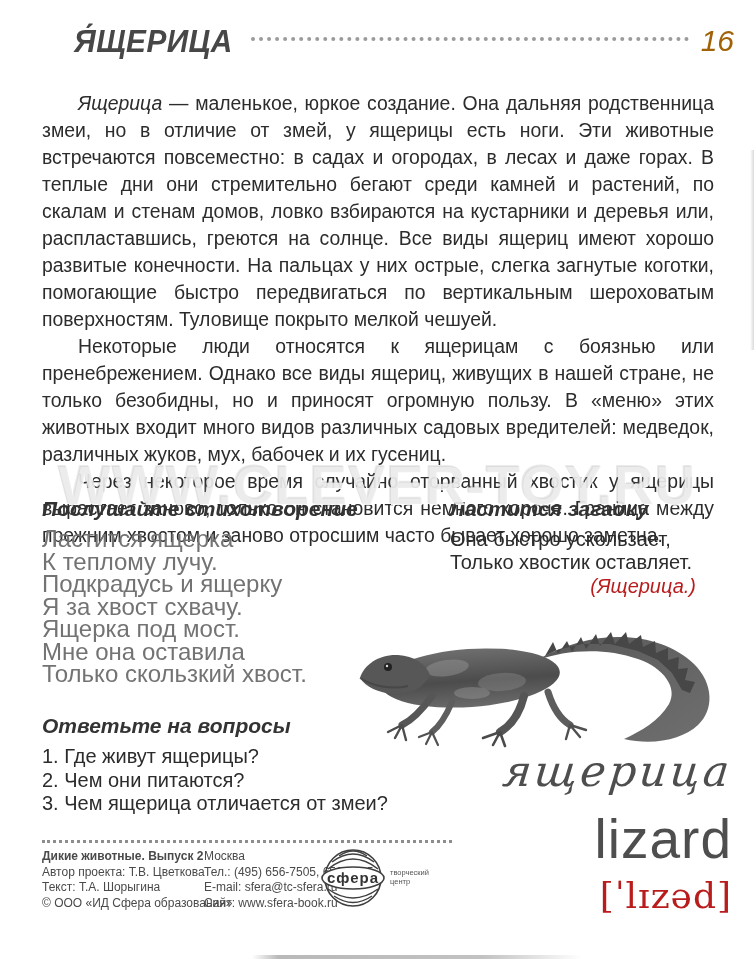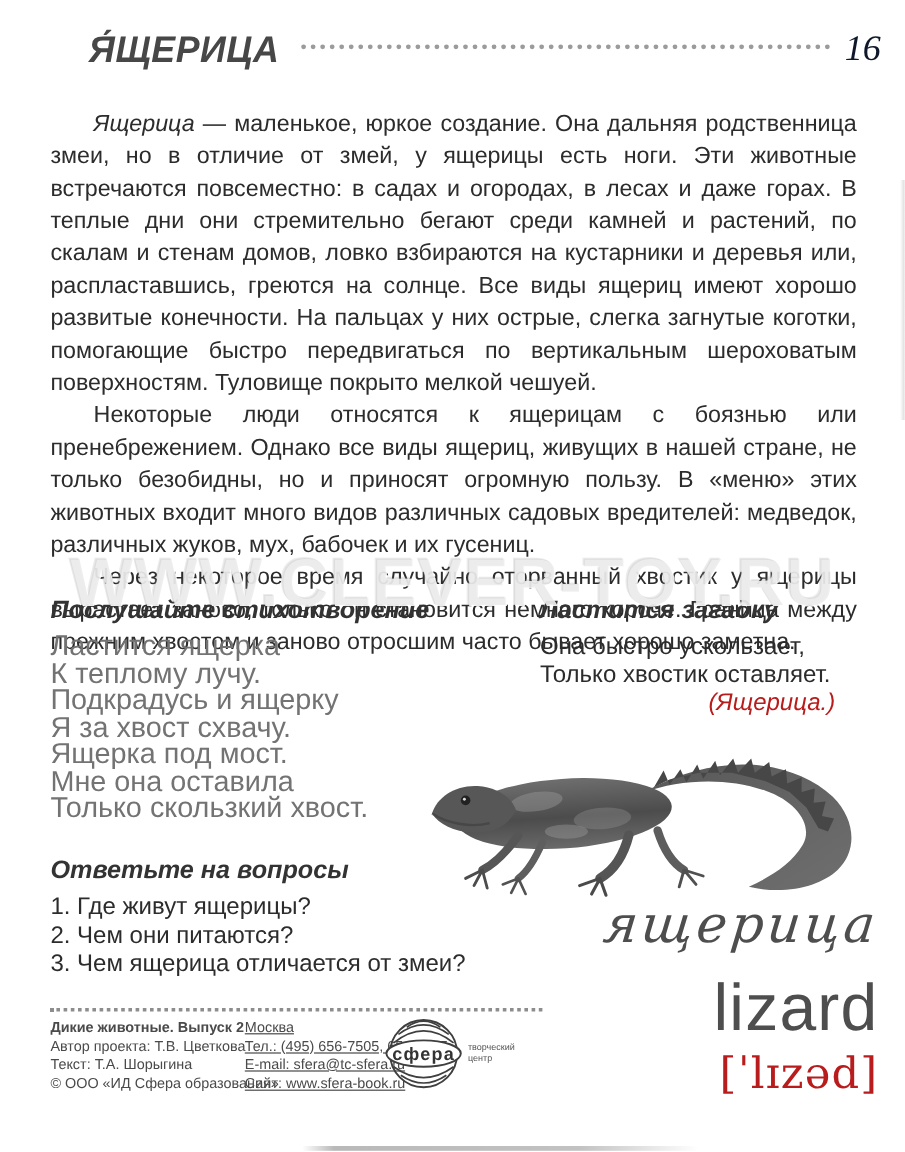--- a/index.html
+++ b/index.html
@@ -18,23 +18,22 @@
   }
   .title{
     font-size:31px; font-weight:bold; font-style:italic;
     color:#474747; letter-spacing:0.5px; white-space:nowrap;
     transform:scaleX(.96); transform-origin:left bottom;
   }
   .leader{
     flex:1; border-bottom:4px dotted #9b9b9b; margin-bottom:7px;
   }
   .pagenum{
-    font-size:30px; font-style:italic; color:#0f172a; line-height:1;
+    font-size:30px; font-style:italic; color:#a16207; line-height:1;
     padding-bottom:2px;
-    font-family:Liberation Serif, serif;
   }
 
   
   .article{
     position:absolute; left:42px; top:90px; width:672px;
     font-size:19.4px; line-height:27px; text-align:justify; color:#2c2c2c;
   }
   .article p{ text-indent:36px; }
   .lead-italic{ font-style:italic; }
 
@@ -87,21 +86,21 @@
   
   .footer-rule{
     position:absolute; left:42px; top:840px; width:410px;
     border-top:3px dotted #8d8d8d;
   }
   .footer-col{
     position:absolute; top:849px; font-size:12px; line-height:15.5px; color:#4a4a4a;
   }
   .footer-col .b{ font-weight:bold; }
   .fc1{ left:42px; }
-  .fc2{ left:204px;text-decoration:underline; }
+  .fc2{ left:204px; }
   .logo{ position:absolute; left:320px; top:845px; width:160px; height:66px; }
 
   
   .bottom-strip{
     position:absolute; left:252px; bottom:1px; width:330px; height:4px;
     background:linear-gradient(to right, rgba(150,150,150,.0), #b9b9b9 8%, #c2c2c2 70%, rgba(170,170,170,0));
   }
   .edge-right{
     position:absolute; right:0; top:150px; width:4px; height:200px;
     background:linear-gradient(to left, rgba(150,150,150,.35), rgba(150,150,150,0));

